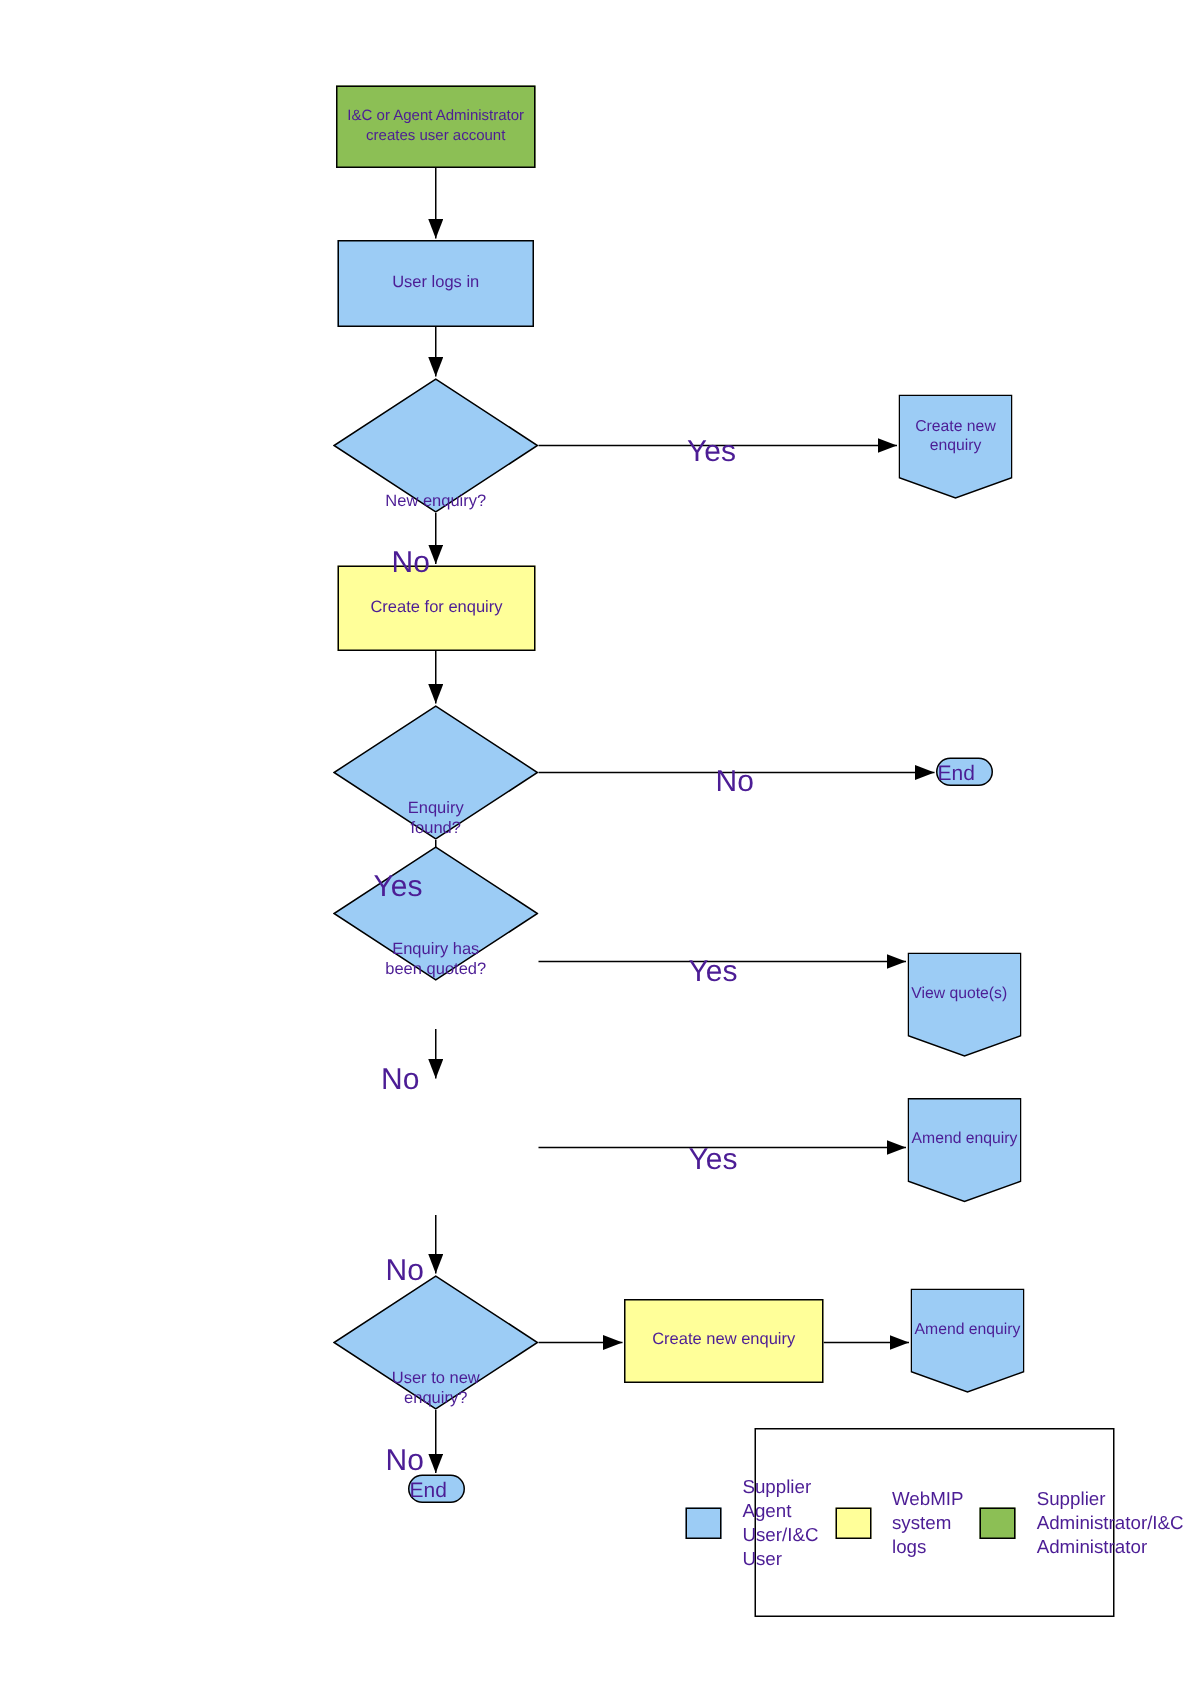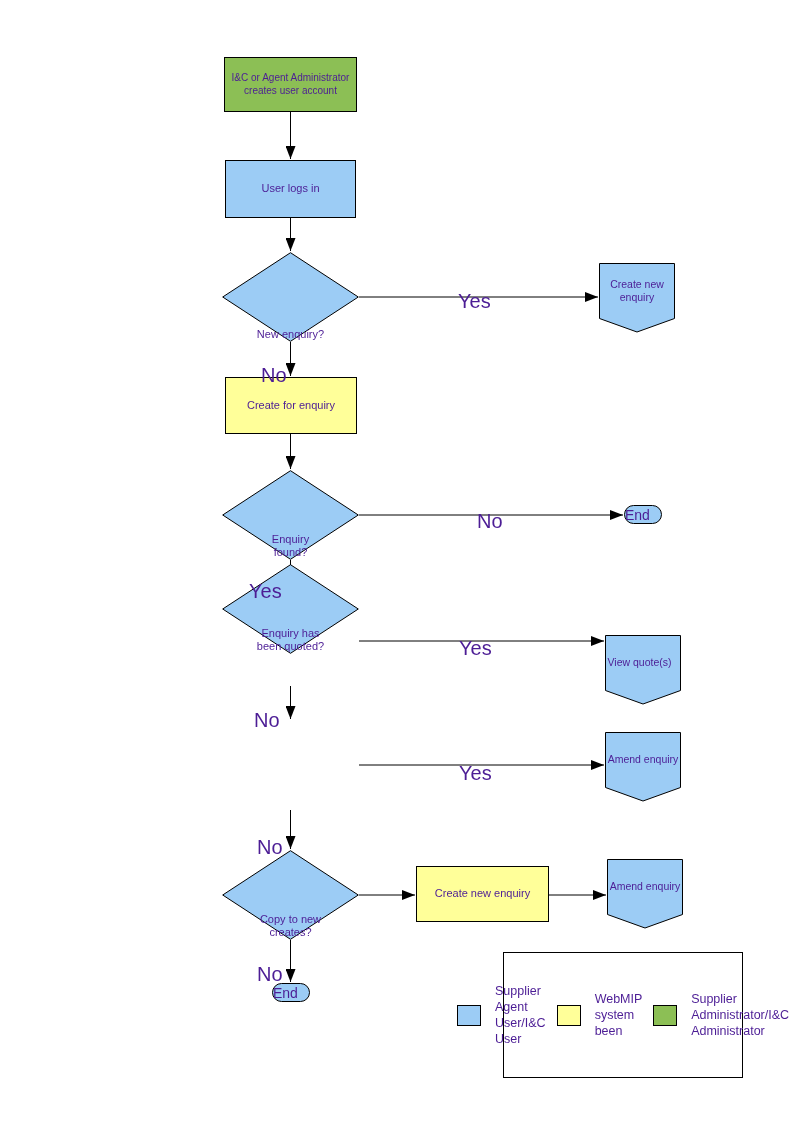--- a/index.html
+++ b/index.html
@@ -98,21 +98,21 @@
         <span>Enquiry has been quoted?</span>
       </div>
   </div>
 
 
   <div class="node diamond" style="left:222px; top:850px; width:137px; height:90px;">
     <svg width="137" height="90" viewBox="0 0 137 90">
       <polygon points="68.5,0.7 136.3,45 68.5,89.3 0.7,45" stroke="#000" stroke-width="1" fill="#9CCCF5"></polygon>
     </svg>
     <div class="lbl">
-        <span>Copy to new creates?</span>
+        <span>User to new enquiry?</span>
       </div>
   </div>
 
   <div class="node pent" style="left:599px; top:263px; width:76px; height:70px;">
     <svg width="76" height="70" viewBox="0 0 76 70">
       <polygon points="0.5,0.5 75.5,0.5 75.5,55.5 38,69 0.5,55.5" stroke="#000" stroke-width="1" fill="#9CCCF5"></polygon>
     </svg>
     <div class="lbl">
         <span>Create new enquiry</span>
       </div>
@@ -163,21 +163,21 @@
   <span class="elabel" style="left:257px; top:816px;">No</span>
   <span class="elabel" style="left:257px; top:943px;">No</span>
 
   <div class="legend">
     <div class="lrow">
       <span class="lswatch" style="background-color: rgb(156, 204, 245);"></span>
       <span class="llabel">Supplier Agent User/I&amp;C User</span>
     </div>
     <div class="lrow">
       <span class="lswatch" style="background-color: rgb(255, 255, 153);"></span>
-      <span class="llabel">WebMIP system been</span>
+      <span class="llabel">WebMIP system logs</span>
     </div>
     <div class="lrow">
       <span class="lswatch" style="background-color: rgb(140, 191, 85);"></span>
       <span class="llabel">Supplier Administrator/I&amp;C Administrator</span>
     </div>
   </div>
 
 </div>
 
 </body></html>

